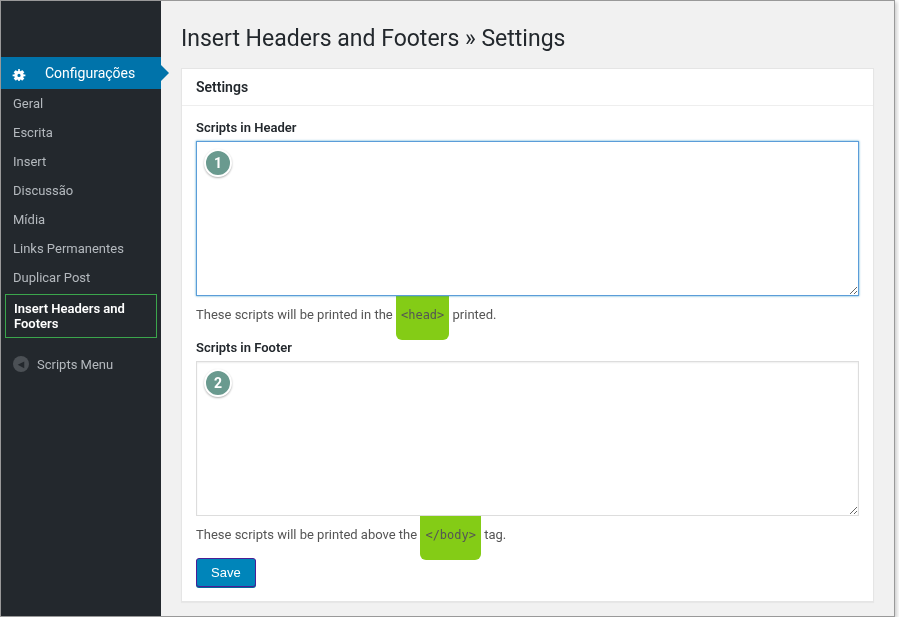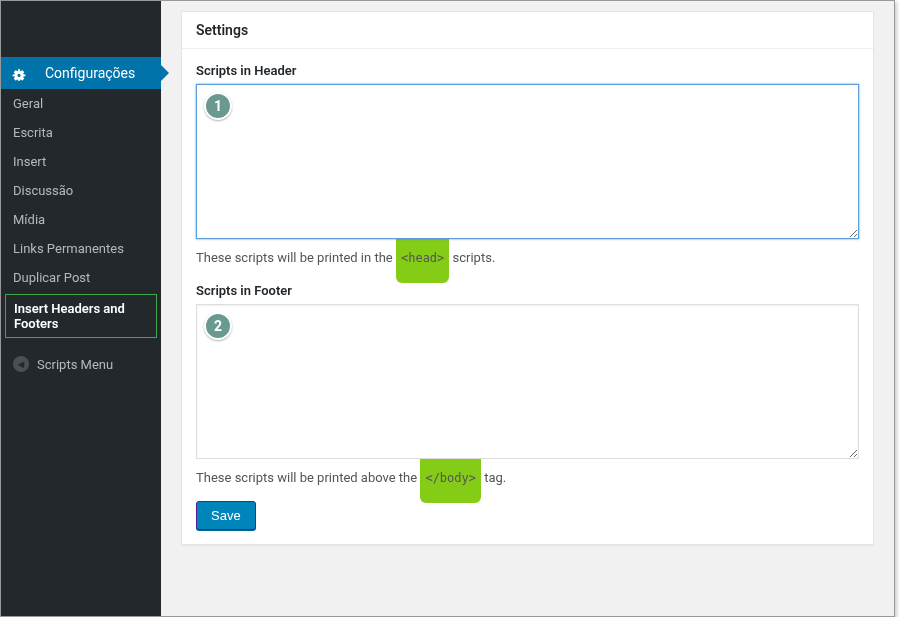--- a/index.html
+++ b/index.html
@@ -196,32 +196,33 @@
     <div class="side-item">Duplicar Post</div>
     <div class="side-item current">Insert Headers and Footers</div>
 
     <div class="collapse">
       <span class="arrow-icon">◄</span>
       <span>Scripts Menu</span>
     </div>
   </div>
 
   <div class="main">
+    <h1 class="page-title">Insert Headers and Footers » Settings</h1>
 
     <div class="panel">
       <div class="panel-header">Settings</div>
       <div class="panel-body">
 
         <div class="field-label">Scripts in Header</div>
         <div class="ta-wrap">
           <textarea class="focused" value="" style=""></textarea>
           <div class="marker">1</div>
         </div>
         <p class="desc">
-          <span>These scripts will be printed in the </span><code>&lt;head&gt;</code><span> scripts.</span>
+          <span>These scripts will be printed in the </span><code>&lt;head&gt;</code><span> printed.</span>
         </p>
 
         <div class="spacer"></div>
 
         <div class="field-label">Scripts in Footer</div>
         <div class="ta-wrap">
           <textarea value="" style=""></textarea>
           <div class="marker">2</div>
         </div>
         <p class="desc">

